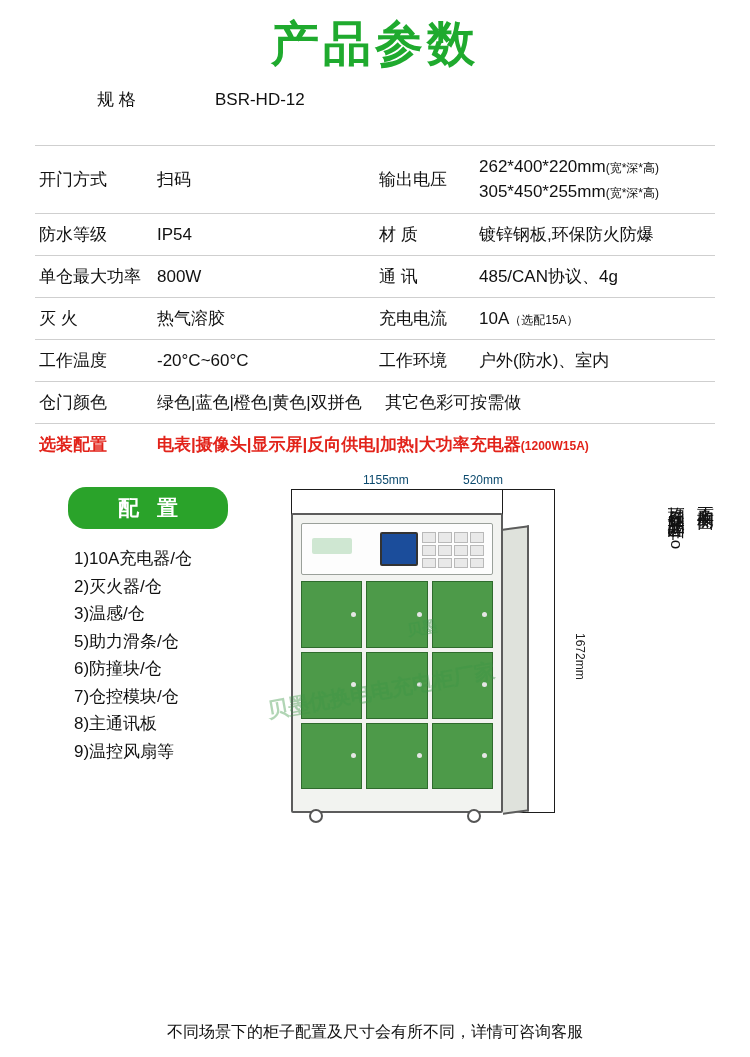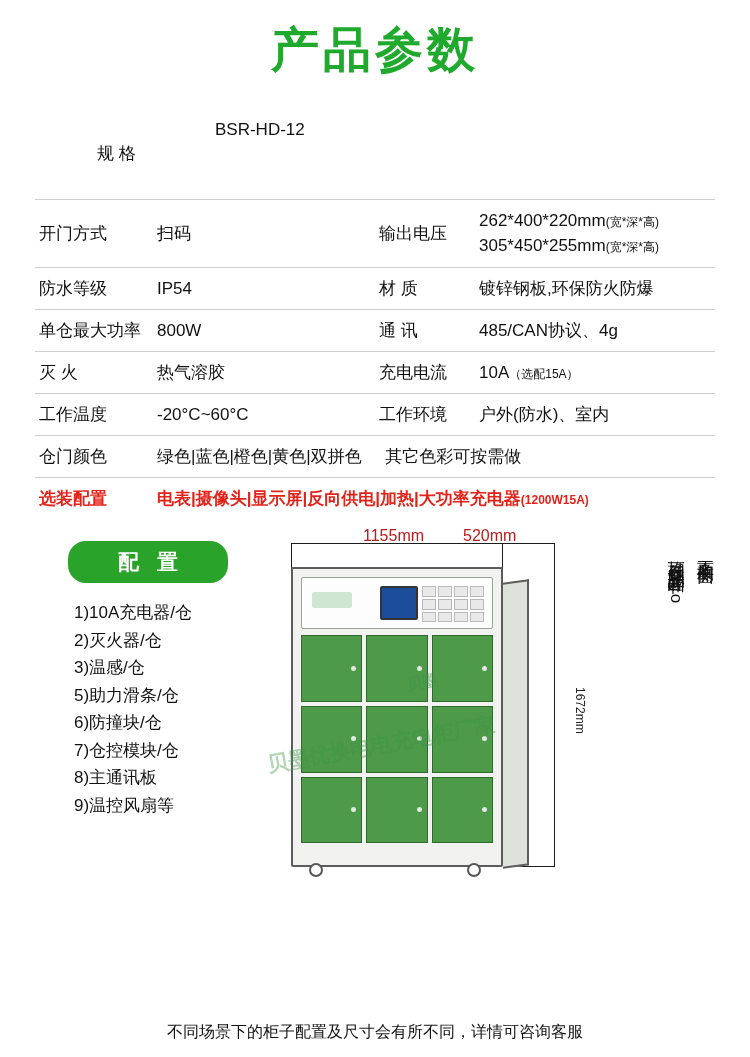--- a/index.html
+++ b/index.html
@@ -17,21 +17,21 @@
     overflow: hidden;
   }
 
   
   .title {
     text-align: center;
     color: #1faa2e;
     font-size: 48px;
     font-weight: bold;
     letter-spacing: 4px;
-    padding-top: 18px;
+    padding-top: 12px;
     padding-bottom: 6px;
     font-family: "DejaVu Sans", sans-serif;
   }
 
   
   .spec-table {
     width: 680px;
     margin: 24px auto 0 auto;
     border-collapse: collapse;
     table-layout: fixed;
@@ -42,21 +42,20 @@
     padding: 9px 4px 9px 4px;
     vertical-align: middle;
     font-size: 17px;
   }
   .lbl {
     width: 118px;
     font-size: 17px;
     color: #111;
     white-space: nowrap;
     padding-left: 8px;
-    margin-top: 48px;
   }
   .val {
     font-size: 17px;
     color: #111;
   }
   .lbl2 {
     width: 96px;
     font-size: 17px;
     color: #111;
     white-space: nowrap;
@@ -127,22 +126,22 @@
   
   .cabinet-area {
     position: absolute;
     left: 255px;
     top: 0px;
     width: 330px;
     height: 390px;
   }
   .dim-top-label, .dim-top-label2 {
     position: absolute;
-    font-size: 16px;
-    color: #b91c1c;
+    font-size: 12px;
+    color: #0c4a6e;
   }
   .dim-top-label { left: 108px; top: 0px; }
   .dim-top-label2 { left: 208px; top: 0px; }
   .dim-right-label {
     position: absolute;
     right: -2px;
     top: 160px;
     font-size: 12px;
     color: #222;
     writing-mode: vertical-rl;

